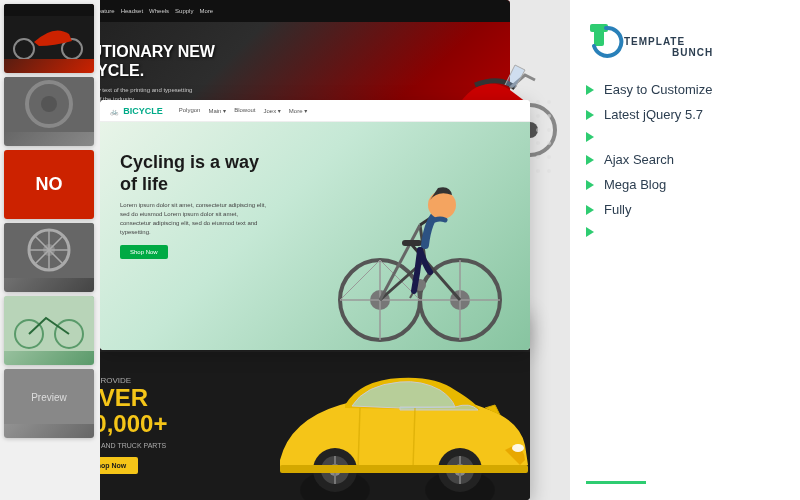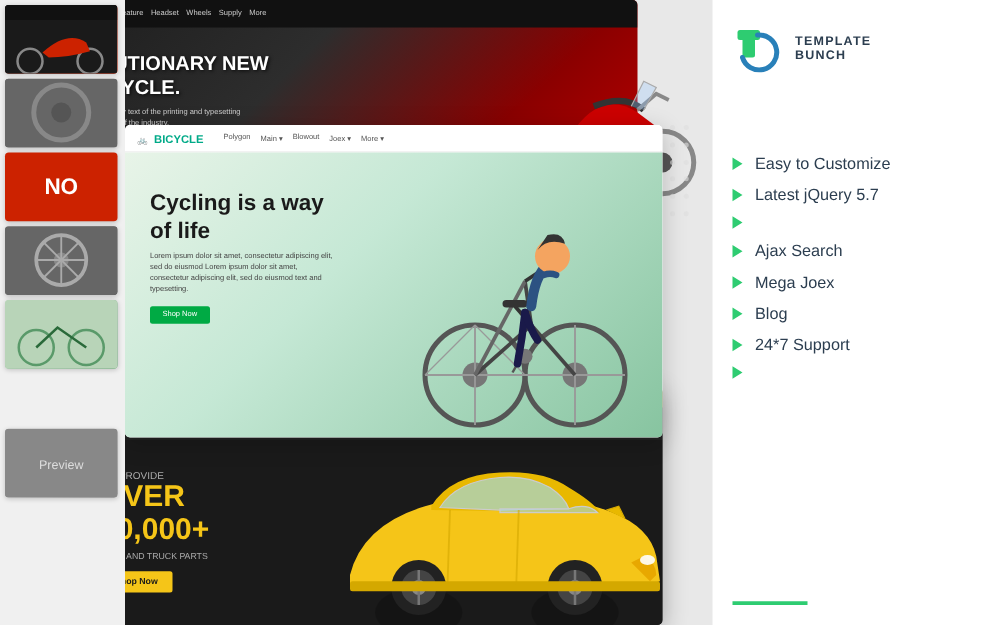--- a/index.html
+++ b/index.html
@@ -321,21 +321,21 @@
       height: 500px;
       background: #f0f0f0;
       display: flex;
       flex-direction: column;
       gap: 4px;
       padding: 4px;
       z-index: 5;
     }
     .thumb {
       width: 90px;
-      height: 55px;
+      height: 69px;
       border-radius: 3px;
       overflow: hidden;
       box-shadow: 0 1px 4px rgba(0,0,0,0.2);
     }
     .thumb-moto { background: linear-gradient(135deg, #1a1a1a, #cc2200); }
     .thumb-disc { background: linear-gradient(135deg, #555, #888); }
     .thumb-no {
       background: #cc2200;
       display: flex;
       align-items: center;
@@ -351,35 +351,34 @@
       height: 500px;
       background: #fff;
       padding: 20px 16px 16px 16px;
       display: flex;
       flex-direction: column;
     }
 
     
     .brand-header {
       display: flex;
-      align-items: center;
-      gap: 12px;
+      align-items: flex-end;
+      gap: 0;
       margin-bottom: 24px;
     }
     .brand-logo {
       width: 38px;
       height: 38px;
     }
 
     
     .features-list {
       display: flex;
       flex-direction: column;
       gap: 10px;
-      margin-top: 41px;
     }
     .feature-item {
       display: flex;
       align-items: center;
       gap: 10px;
     }
     .feature-arrow {
       width: 0;
       height: 0;
       border-top: 5px solid transparent;
@@ -667,21 +666,21 @@
         </svg>
       </div>
       <div class="thumb thumb-bike">
         <svg width="90" height="55" viewBox="0 0 90 55">
           <rect width="90" height="55" fill="#b8d4b8"></rect>
           <circle cx="25" cy="38" r="14" fill="none" stroke="#5a9a6a" stroke-width="2"></circle>
           <circle cx="65" cy="38" r="14" fill="none" stroke="#5a9a6a" stroke-width="2"></circle>
           <path d="M25 38 L42 22 L65 38" stroke="#2a6a3a" stroke-width="2" fill="none"></path>
         </svg>
       </div>
-      <div class="thumb" style="background: linear-gradient(135deg,#aaa,#666); margin-top: 44px;">
+      <div class="thumb" style="background: linear-gradient(135deg,#aaa,#666);">
         <svg width="90" height="55" viewBox="0 0 90 55">
           <rect width="90" height="55" fill="#888"></rect>
           <text x="45" y="32" text-anchor="middle" fill="#ddd" font-size="10">Preview</text>
         </svg>
       </div>
     </div>
 
   </div>
 </div>
 
@@ -693,21 +692,21 @@
       <svg width="38" height="38" viewBox="0 0 38 38" xmlns="http://www.w3.org/2000/svg">
 
         <rect x="8" y="4" width="10" height="22" rx="2" fill="#2ecc71"></rect>
         <rect x="4" y="4" width="18" height="8" rx="2" fill="#2ecc71"></rect>
 
         <path d="M20 8 A14 14 0 1 1 8 26" stroke="#2980b9" stroke-width="4" fill="none" stroke-linecap="round"></path>
       </svg>
     </div>
     <div>
       <div style="font-size:10px;font-weight:700;color:#2c3e50;letter-spacing:1px;">TEMPLATE</div>
-      <div style="font-size:10px;font-weight:700;color:#2c3e50;letter-spacing:1px;">BUNCH</div>
+      <div style="font-size:10px;font-weight:700;color:#2c3e50;letter-spacing:1px;margin-left:48px;">BUNCH</div>
     </div>
   </div>
 
   <div class="features-list">
   <div class="feature-item">
         <div class="feature-arrow"></div>
         <span class="feature-label">Easy to Customize</span>
       </div>
       <div class="feature-item">
         <div class="feature-arrow"></div>
@@ -715,29 +714,25 @@
       </div>
       <div class="feature-item">
         <div class="feature-arrow"></div>
       </div>
       <div class="feature-item">
         <div class="feature-arrow"></div>
         <span class="feature-label">Ajax Search</span>
       </div>
       <div class="feature-item">
         <div class="feature-arrow"></div>
-        <span class="feature-label">Mega Joex</span>
+        <span class="feature-label">Mega Blog</span>
       </div>
       <div class="feature-item">
         <div class="feature-arrow"></div>
-        <span class="feature-label">Blog</span>
+        <span class="feature-label">Fully</span>
       </div>
       <div class="feature-item">
         <div class="feature-arrow"></div>
-        <span class="feature-label">24*7 Support</span>
-      </div>
-      <div class="feature-item">
-        <div class="feature-arrow"></div>
       </div>
     </div>
 
   <div class="green-line"></div>
 </div>
 
 </body></html>

